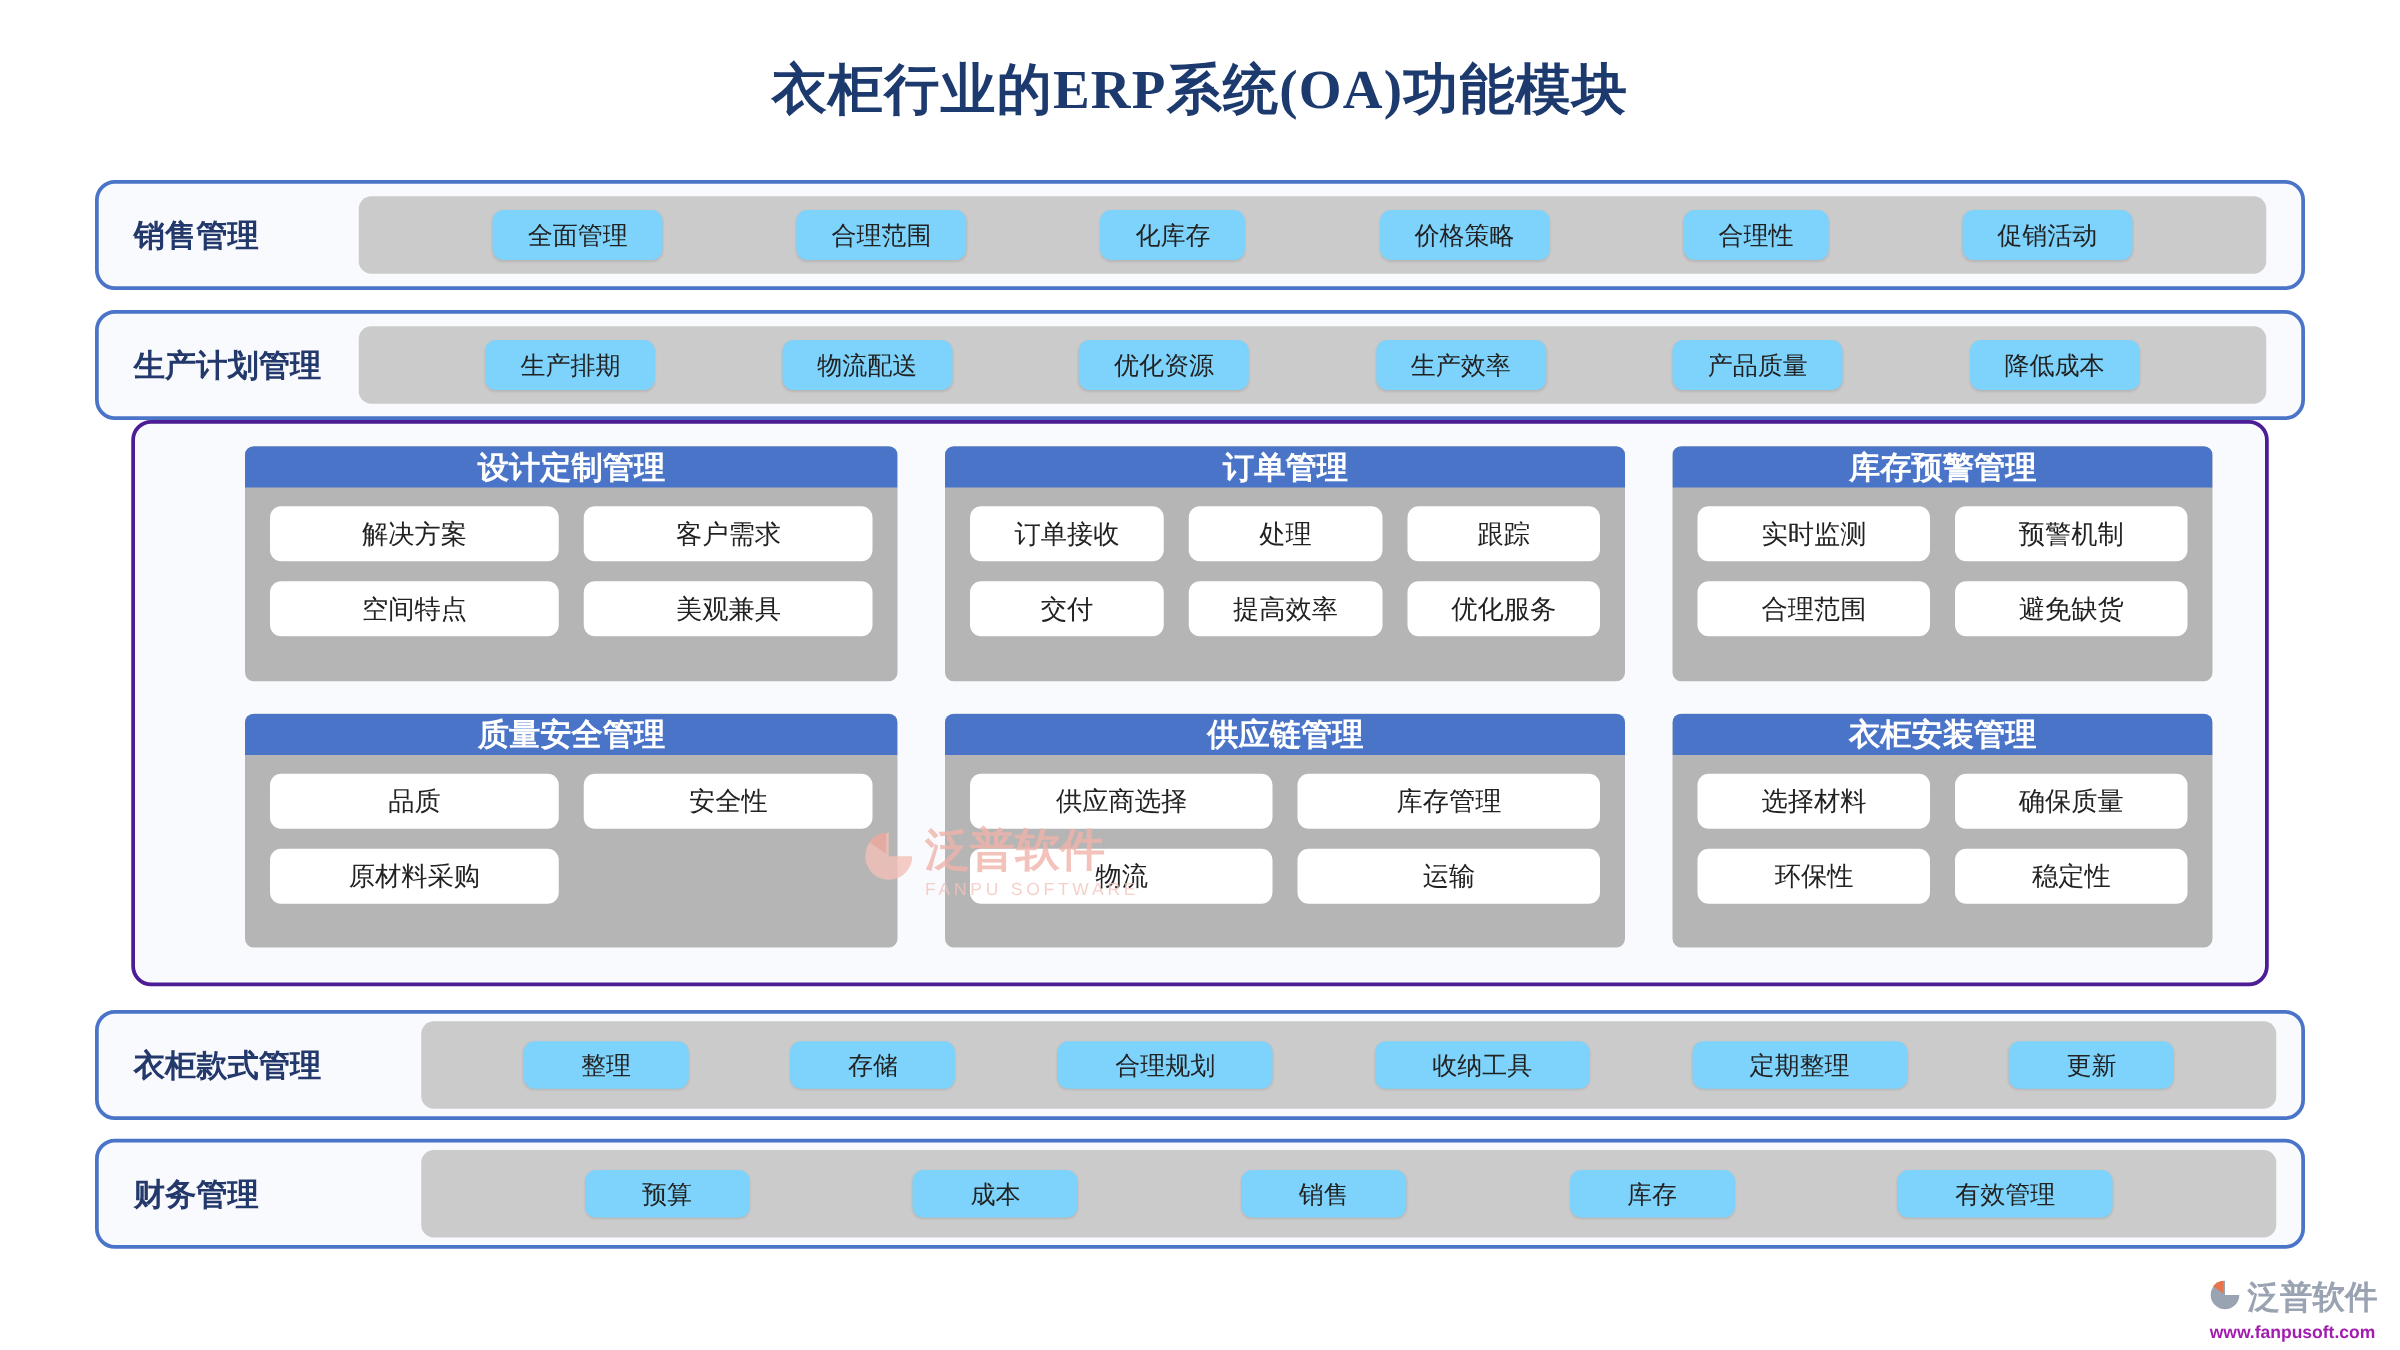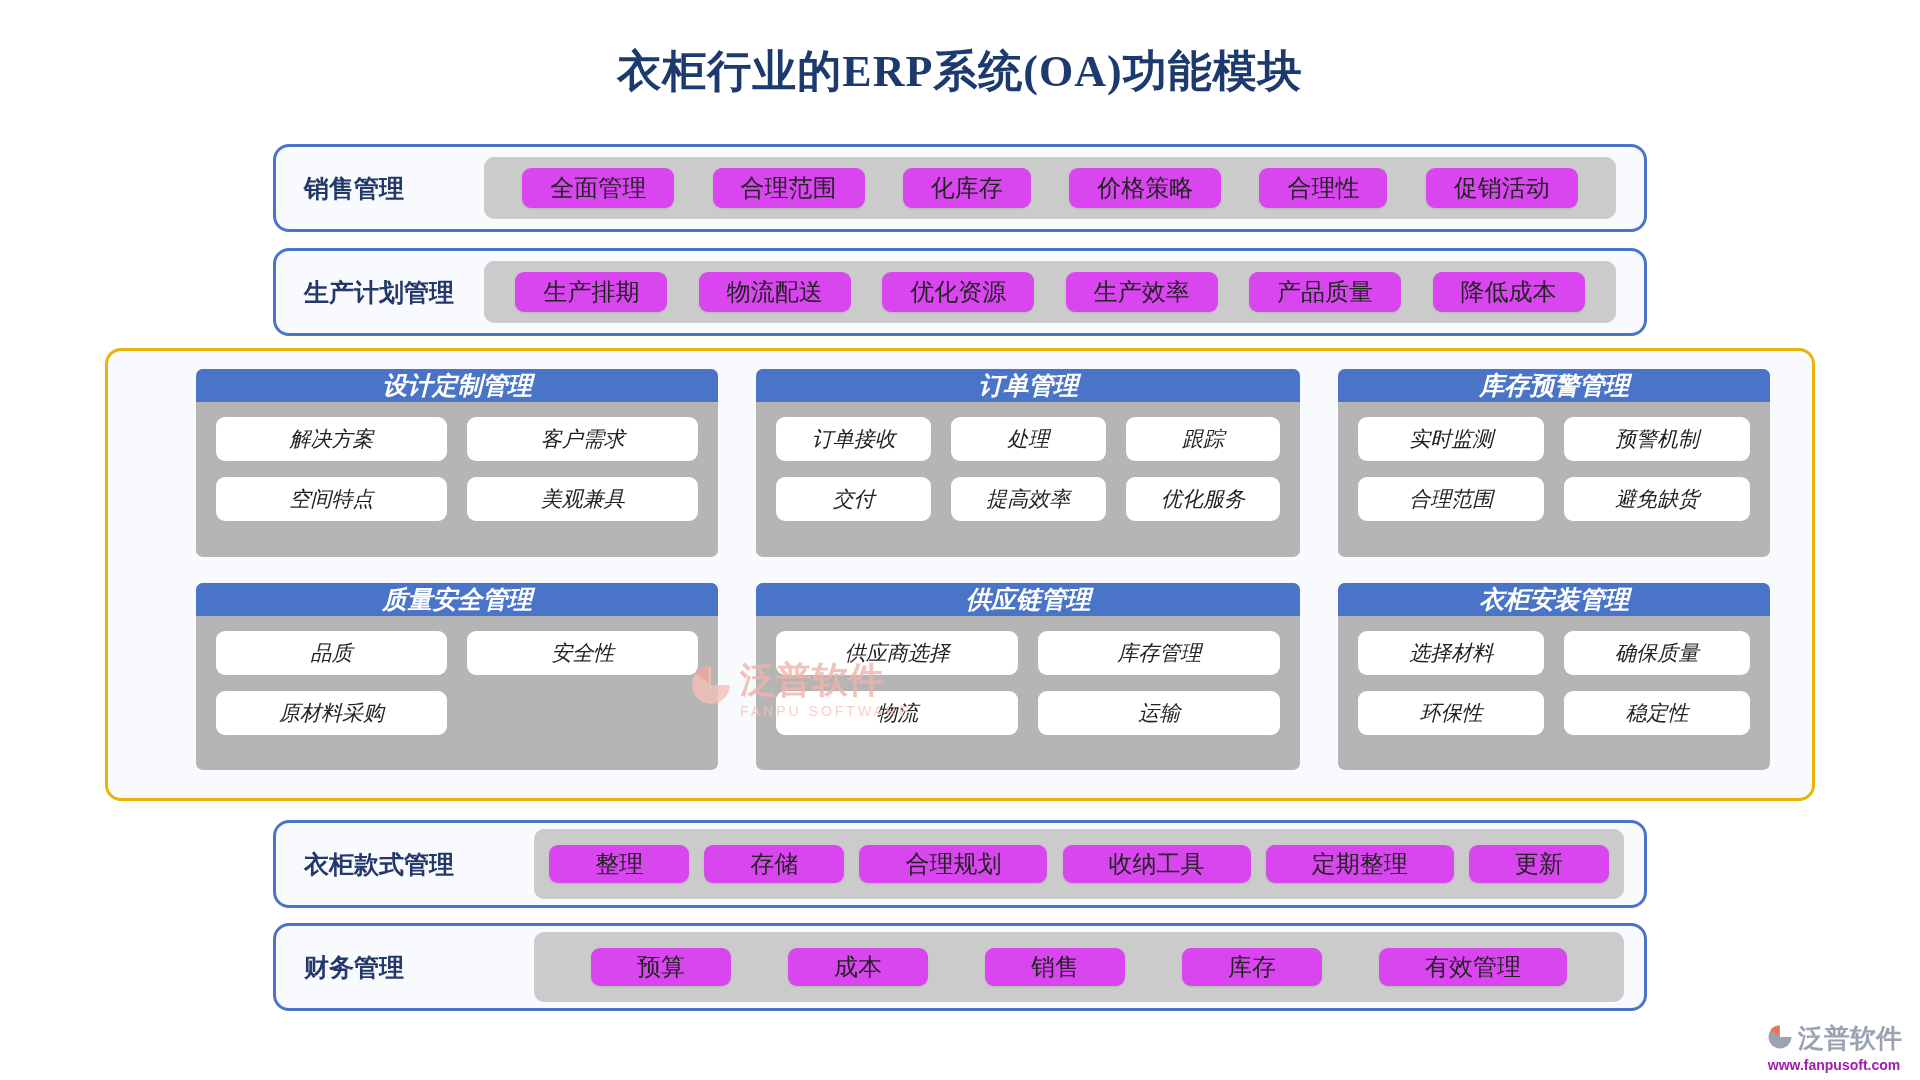--- a/index.html
+++ b/index.html
@@ -4,46 +4,46 @@
 <style>
   html,body{margin:0;padding:0;background:#ffffff;}
   .page{position:relative;width:1920px;height:1080px;overflow:hidden;
         font-family:"Liberation Serif","DejaVu Serif",serif;background:#ffffff;}
 
   
   .title{margin:42px 0 0;text-align:center;font-size:44px;font-weight:bold;
          color:#1d3a6e;letter-spacing:1px;}
 
   
-  .band{width:1374px;margin:0 auto;box-sizing:border-box;height:88px;
+  .band{width:1768px;margin:0 auto;box-sizing:border-box;height:88px;
         border:3px solid #4a74c8;border-radius:16px;background:#f9fafd;
         display:flex;align-items:center;justify-content:center;}
   .band-label{flex:0 0 180px;padding-left:28px;font-size:25px;font-weight:bold;
               color:#24396b;white-space:nowrap;}
   .band-label.wide{flex-basis:230px;}
   .band-panel{flex:1;height:62px;margin:0 28px 0 0;background:#cbcbcb;
               border-radius:10px;display:flex;align-items:center;
               justify-content:space-evenly;}
-  .band-btn{background:#d946ef;border-radius:9px;height:40px;padding:0 28px;
-            display:flex;align-items:center;justify-content:center;font-size:24px;
+  .band-btn{background:#7dd3fc;border-radius:9px;height:40px;padding:0 28px;
+            display:flex;align-items:center;justify-content:center;font-size:20px;
             color:#222;cursor:pointer;box-shadow:0 1px 2px rgba(0,0,0,.10);}
   .band3 .band-panel,.band4 .band-panel{height:70px;margin-right:20px;}
   .band3 .band-btn,.band4 .band-btn{padding:0 46px;height:38px;}
 
   .mt-title{margin-top:43px;}
   .mt-band{margin-top:16px;}
   .mt-main{margin-top:27px;}
   .mt-b3{margin-top:19px;}
   .mt-b4{margin-top:15px;}
 
   
-  .main-panel{width:1710px;height:453px;margin:12px auto;box-sizing:border-box;
-              border:3px solid #eab308;border-radius:16px;background:#f9fafd;
+  .main-panel{width:1710px;height:453px;margin:0 auto;box-sizing:border-box;
+              border:3px solid #4c1d95;border-radius:16px;background:#f9fafd;
               padding:18px 42px 28px 88px;display:grid;
-              grid-template-columns:1.21fr 1.26fr 1fr;gap:26px 38px;font-style:italic;}
+              grid-template-columns:1.21fr 1.26fr 1fr;gap:26px 38px;}
   .card{display:flex;flex-direction:column;background:#b5b5b5;border-radius:7px;
         overflow:hidden;}
   .card-header{height:46px;background:#4a74c8;color:#ffffff;font-size:25px;
                font-weight:bold;display:flex;align-items:center;justify-content:center;}
   .card-body{flex:1;display:grid;grid-template-columns:repeat(2,1fr);
              gap:16px 20px;padding:15px 20px 52px;align-content:start;}
   .card-body.cols-3{grid-template-columns:repeat(3,1fr);}
   .card-btn{background:#ffffff;border-radius:9px;height:44px;display:flex;
             align-items:center;justify-content:center;font-size:21px;color:#222;
             cursor:pointer;}

